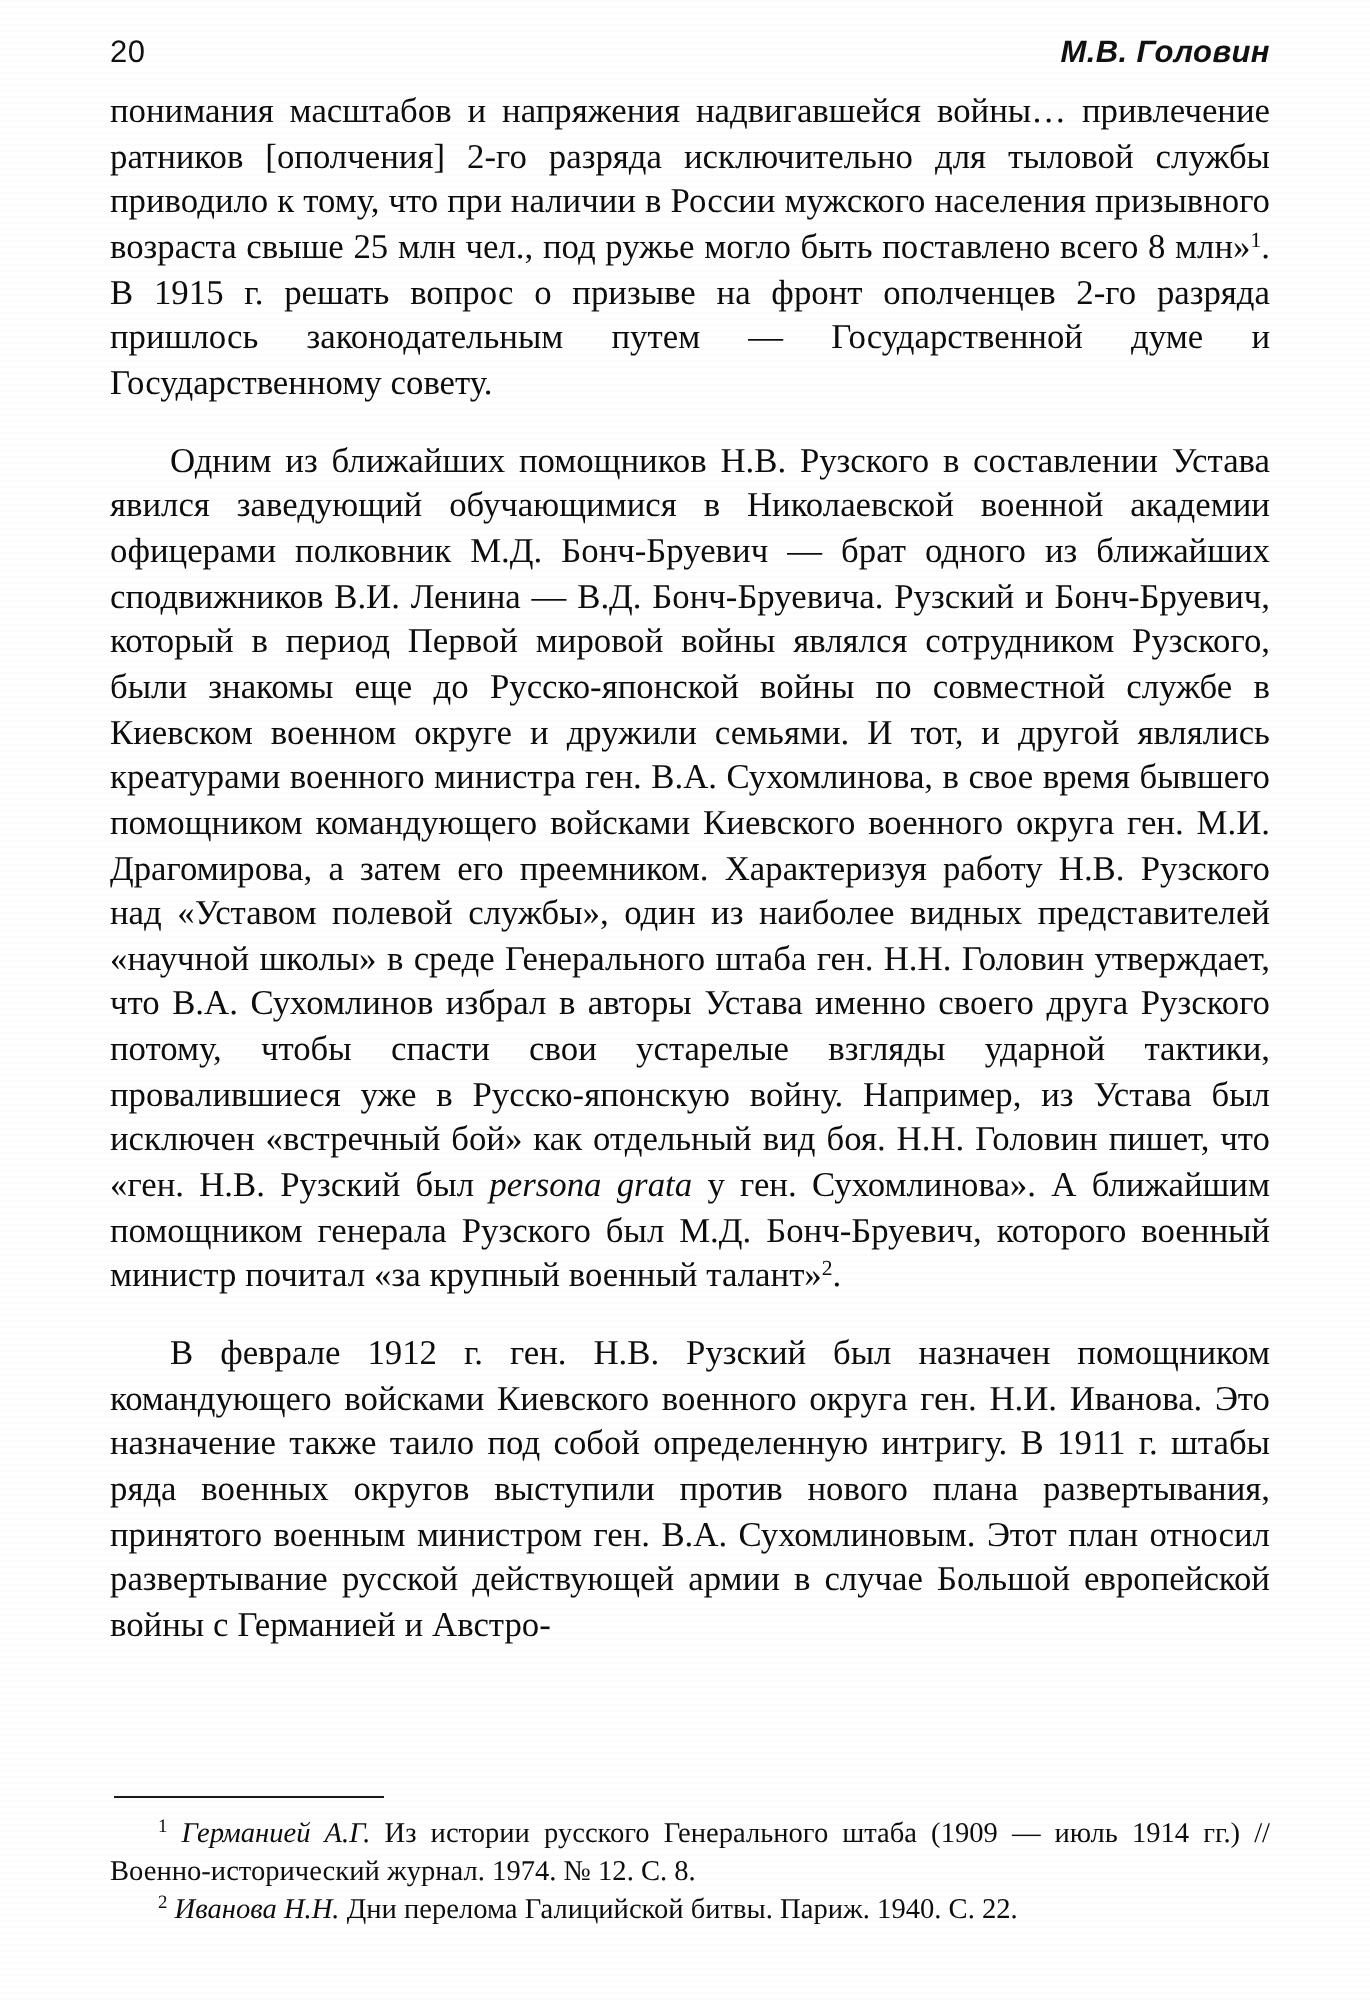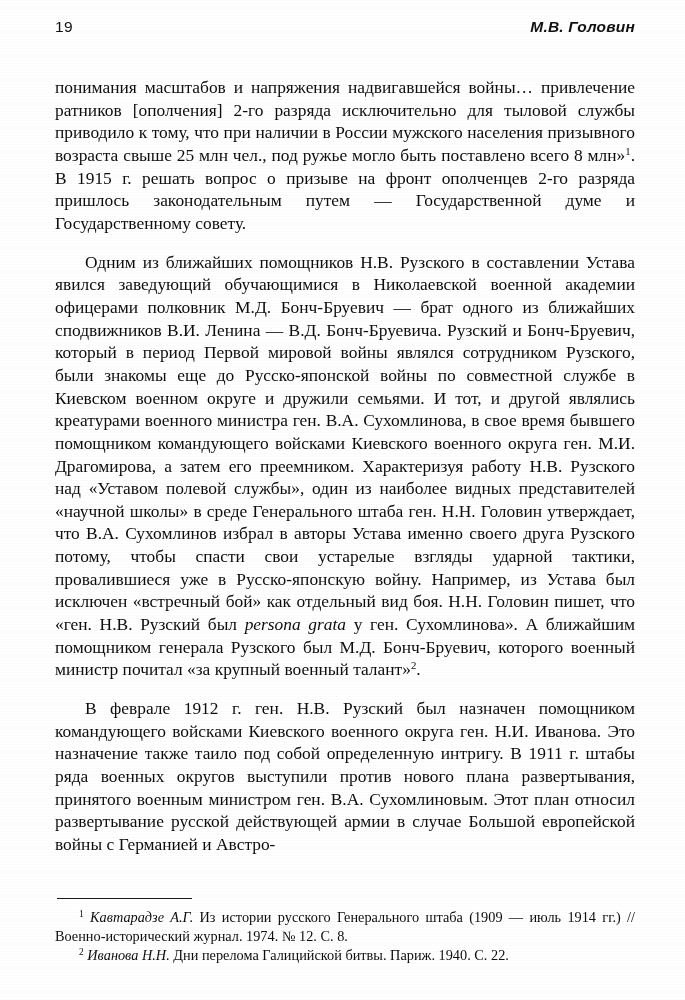--- a/index.html
+++ b/index.html
@@ -40,21 +40,21 @@
     font-style: italic;
     font-weight: 600;
     font-size: 15.5px;
     letter-spacing: 0.2px;
     color: #111111;
   }
 
   
   .body-block {
     position: absolute;
-    top: 76px;
+    top: 44px;
     left: 55px;
     width: 580px;
   }
   p.para {
     margin: 0;
     text-align: justify;
     text-justify: inter-word;
     font-size: 17.4px;
     line-height: 22.65px;
     text-indent: 30px;
@@ -114,30 +114,30 @@
     background:
       repeating-linear-gradient(0deg, rgba(0,0,0,.5) 0 1px, rgba(0,0,0,0) 1px 3px);
   }
 </style>
 </head>
 <body>
 
 <div class="page">
 
   <div class="running-head">
-    <span class="folio">19</span>
+    <span class="folio">20</span>
     <span class="head-author">М.В. Головин</span>
   </div>
 
   <div class="body-block">
     <p class="para first" style="text-indent: 0px;">понимания масштабов и напряжения надвигавшейся войны… привлечение ратников [ополчения] 2-го разряда исключительно для тыловой службы приводило к тому, что при наличии в России мужского населения призывного возраста свыше 25 млн чел., под ружье могло быть поставлено всего 8 млн»<sup class="fn">1</sup>. В 1915 г. решать вопрос о призыве на фронт ополченцев 2-го разряда пришлось законодательным путем — Государственной думе и Государственному совету.</p>
     <p class="para">Одним из ближайших помощников Н.В. Рузского в составлении Устава явился заведующий обучающимися в Николаевской военной академии офицерами полковник М.Д. Бонч-Бруевич — брат одного из ближайших сподвижников В.И. Ленина — В.Д. Бонч-Бруевича. Рузский и Бонч-Бруевич, который в период Первой мировой войны являлся сотрудником Рузского, были знакомы еще до Русско-японской войны по совместной службе в Киевском военном округе и дружили семьями. И тот, и другой являлись креатурами военного министра ген. В.А. Сухомлинова, в свое время бывшего помощником командующего войсками Киевского военного округа ген. М.И. Драгомирова, а затем его преемником. Характеризуя работу Н.В. Рузского над «Уставом полевой службы», один из наиболее видных представителей «научной школы» в среде Генерального штаба ген. Н.Н. Головин утверждает, что В.А. Сухомлинов избрал в авторы Устава именно своего друга Рузского потому, чтобы спасти свои устарелые взгляды ударной тактики, провалившиеся уже в Русско-японскую войну. Например, из Устава был исключен «встречный бой» как отдельный вид боя. Н.Н. Головин пишет, что «ген. Н.В. Рузский был <i class="lat">persona grata</i> у ген. Сухомлинова». А ближайшим помощником генерала Рузского был М.Д. Бонч-Бруевич, которого военный министр почитал «за крупный военный талант»<sup class="fn">2</sup>.</p>
     <p class="para">В феврале 1912 г. ген. Н.В. Рузский был назначен помощником командующего войсками Киевского военного округа ген. Н.И. Иванова. Это назначение также таило под собой определенную интригу. В 1911 г. штабы ряда военных округов выступили против нового плана развертывания, принятого военным министром ген. В.А. Сухомлиновым. Этот план относил развертывание русской действующей армии в случае Большой европейской войны с Германией и Австро-</p>
   </div>
 
   <div class="footnotes">
     <div class="fn-rule"></div>
-    <p class="footnote"><span class="fn-marker">1</span> <span class="fn-author">Кавтарадзе А.Г.</span> Из истории русского Генерального штаба (1909 — июль 1914 гг.) // Военно-исторический журнал. 1974. № 12. С. 8.</p>
+    <p class="footnote"><span class="fn-marker">1</span> <span class="fn-author">Германией А.Г.</span> Из истории русского Генерального штаба (1909 — июль 1914 гг.) // Военно-исторический журнал. 1974. № 12. С. 8.</p>
     <p class="footnote"><span class="fn-marker">2</span> <span class="fn-author">Иванова Н.Н.</span> Дни перелома Галицийской битвы. Париж. 1940. С. 22.</p>
   </div>
 
   <div class="grain"></div>
 </div>
 
 </body></html>

